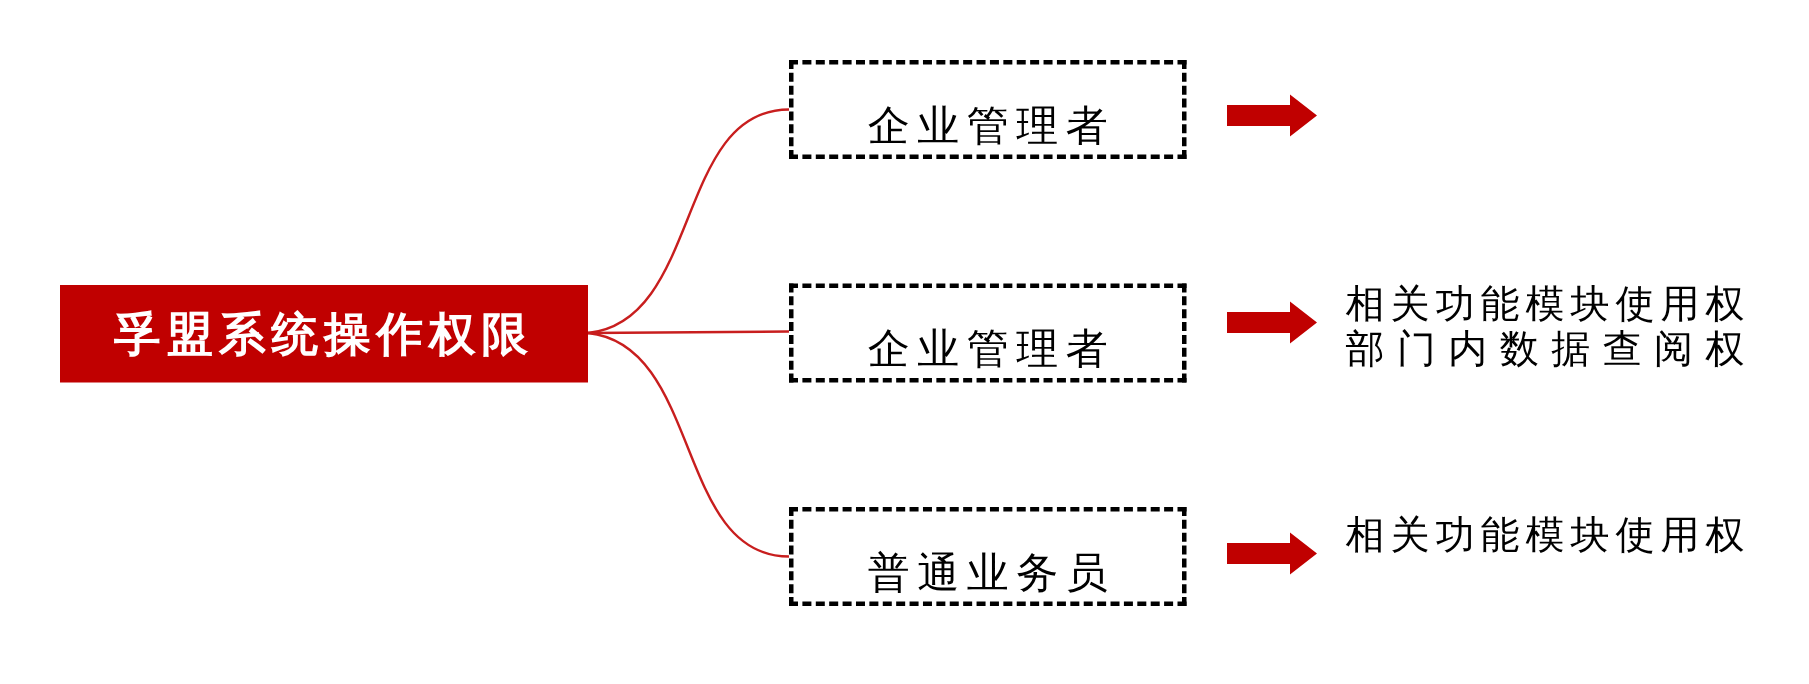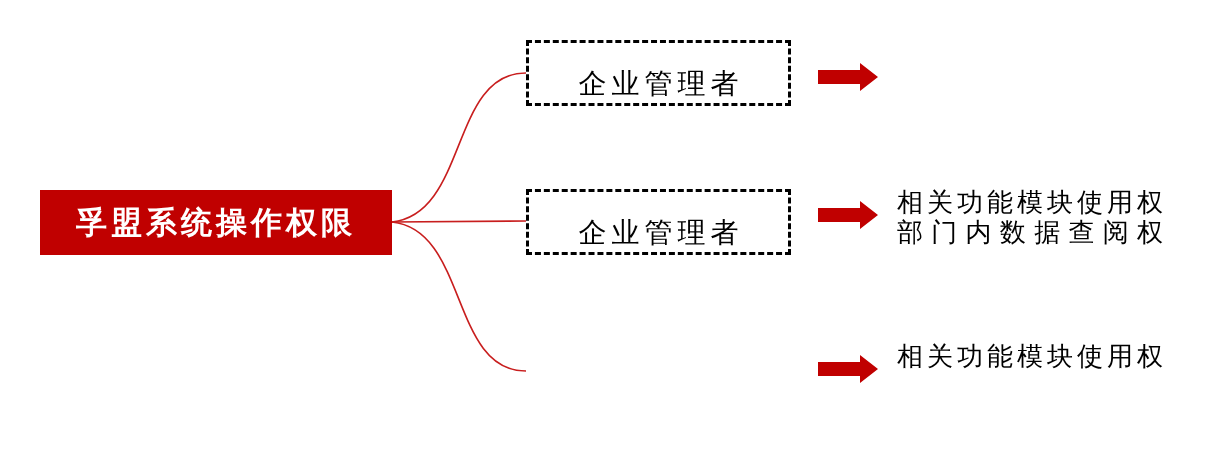--- a/index.html
+++ b/index.html
@@ -119,20 +119,23 @@
   <div class="arrow a2">
     <svg viewBox="0 0 60 30" xmlns="http://www.w3.org/2000/svg">
       <polygon points="0,8 42,8 42,1 60,15 42,29 42,22 0,22"></polygon>
     </svg>
   </div>
   <div class="perm-block p2">
     <div class="perm-line">相关功能模块使用权</div>
     <div class="perm-line">部门内数据查阅权</div>
   </div>
 
+  <div class="role-box r3">
+    <span>普通业务员</span>
+  </div>
   <div class="arrow a3">
     <svg viewBox="0 0 60 30" xmlns="http://www.w3.org/2000/svg">
       <polygon points="0,8 42,8 42,1 60,15 42,29 42,22 0,22"></polygon>
     </svg>
   </div>
   <div class="perm-block p3">
     <div class="perm-line">相关功能模块使用权</div>
   </div>
 
 </div>

